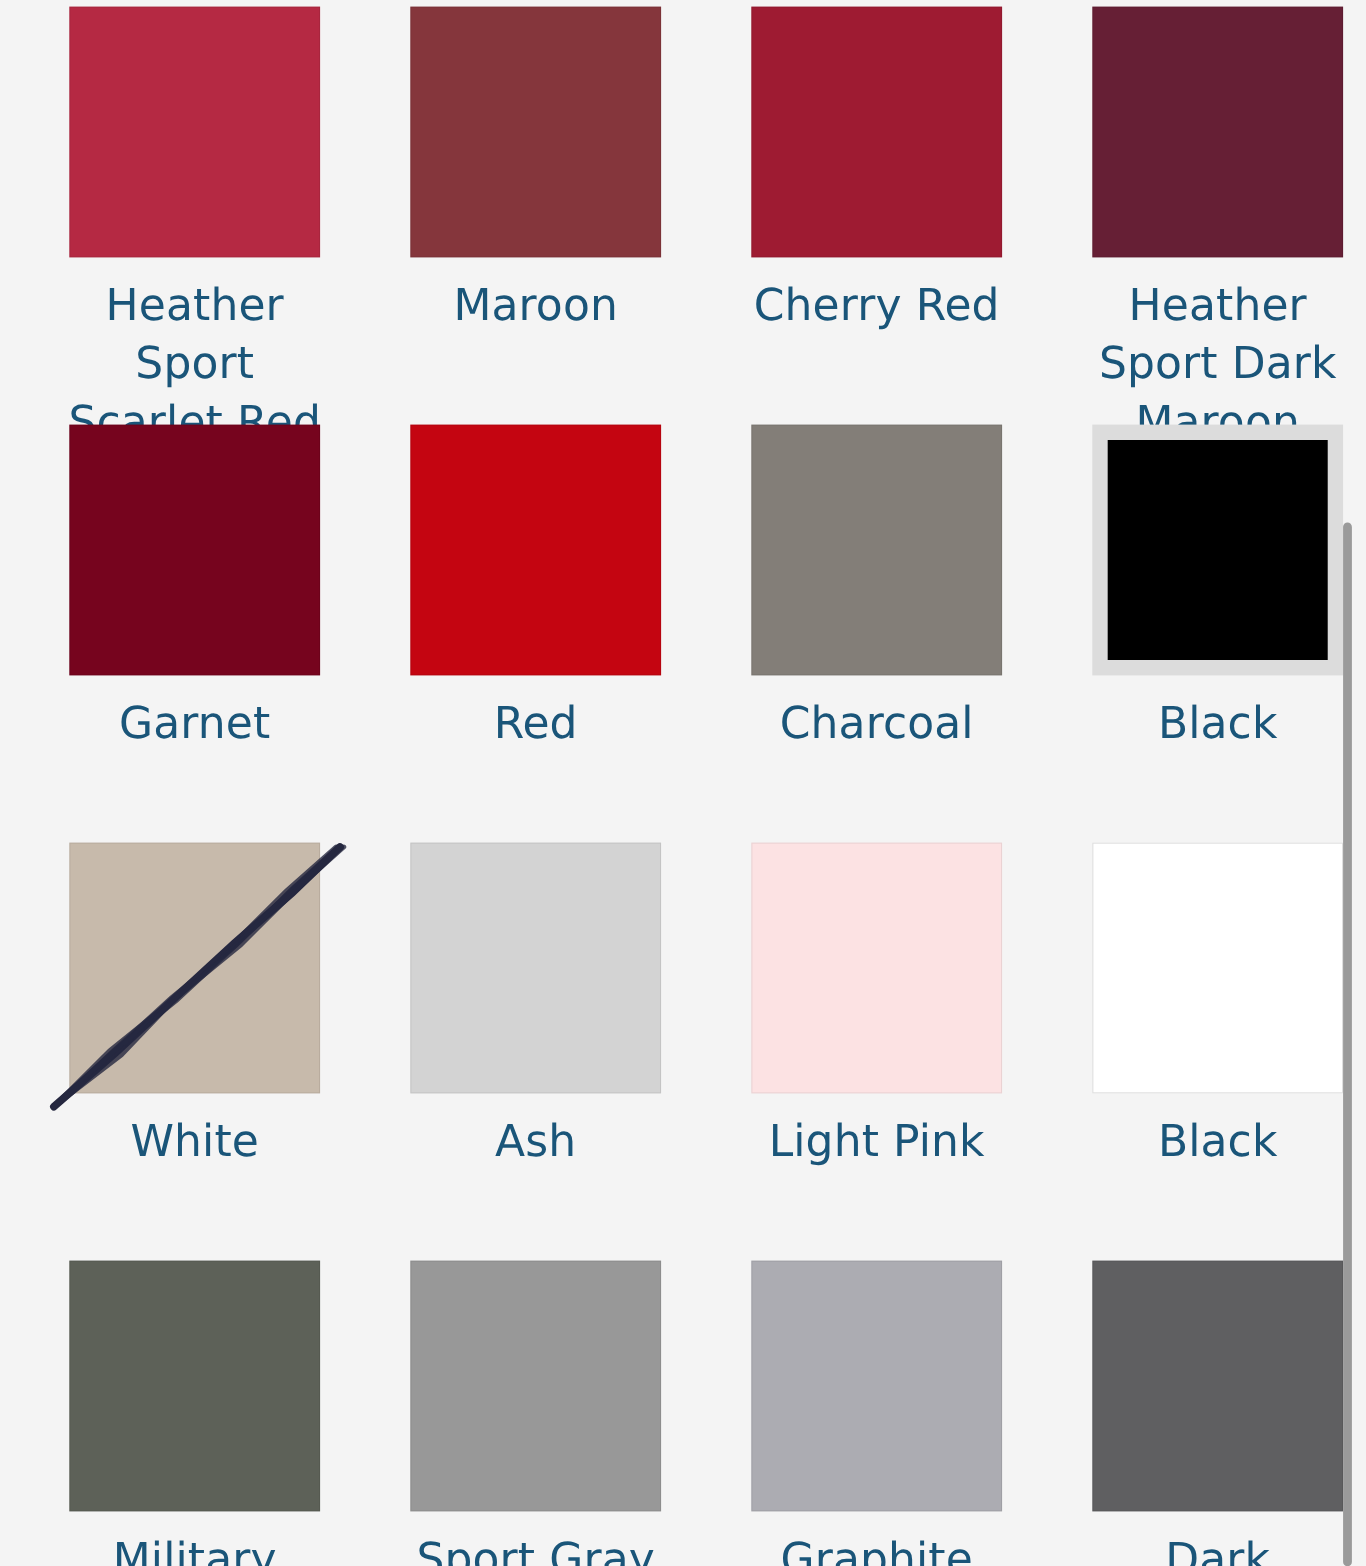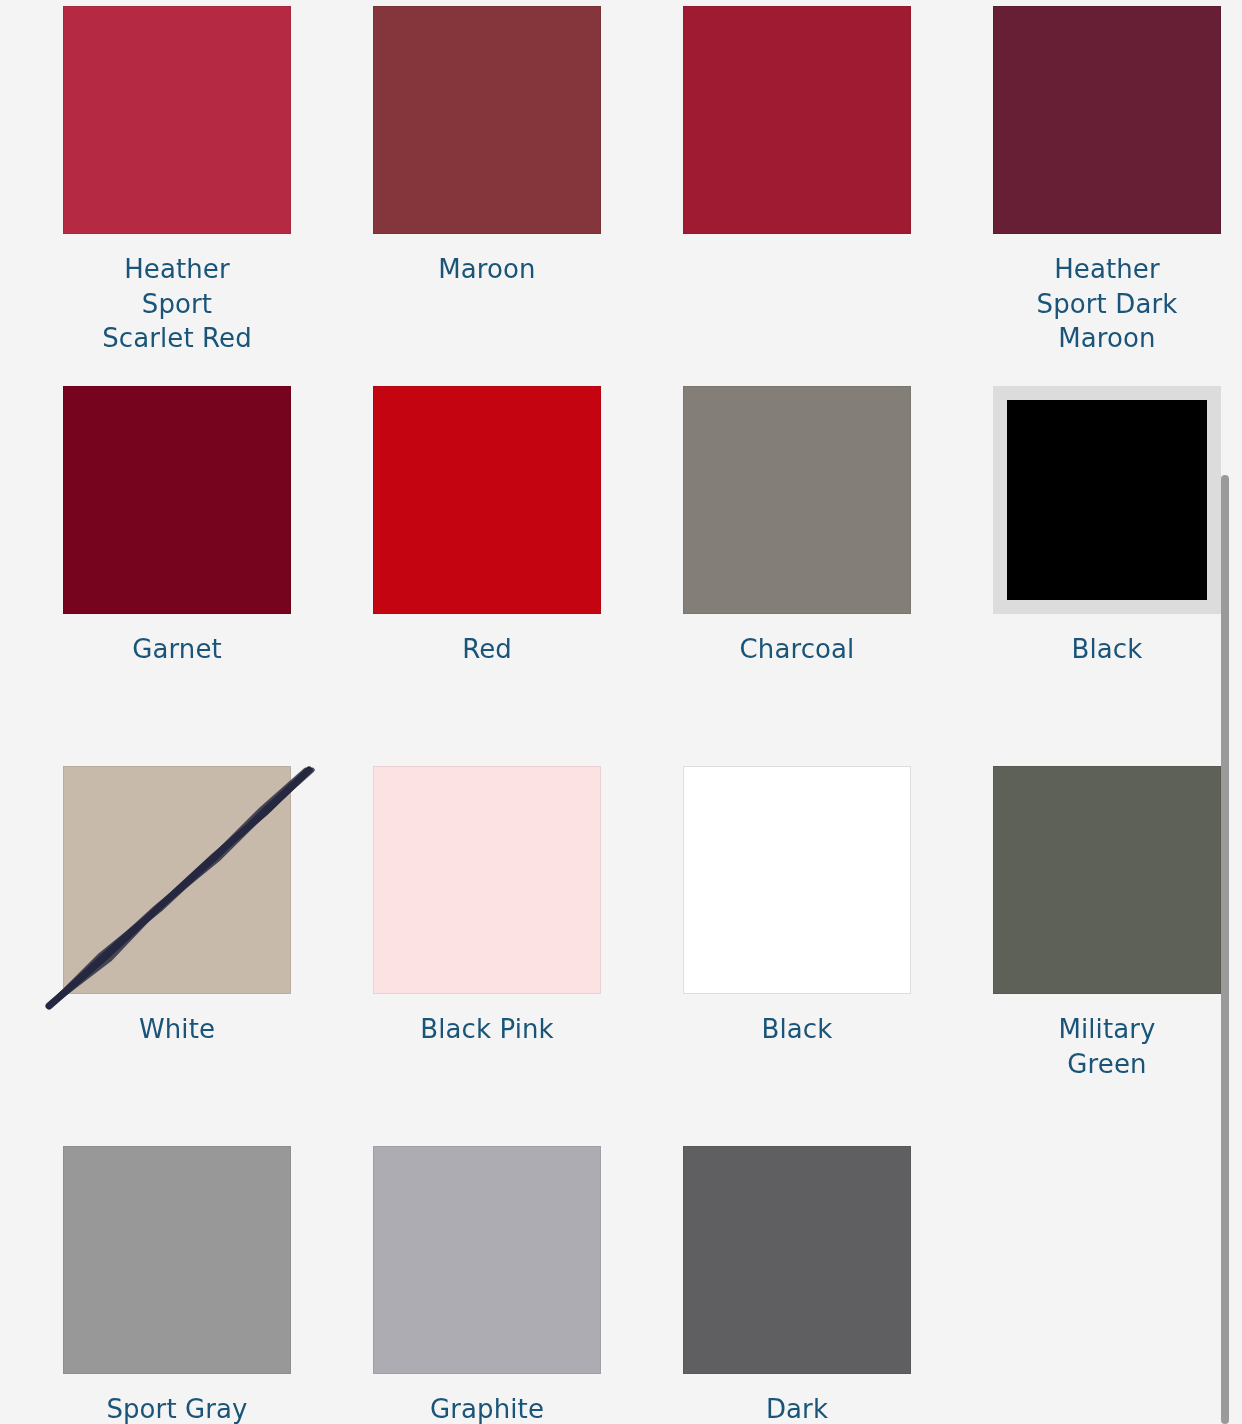--- a/index.html
+++ b/index.html
@@ -57,21 +57,21 @@
     height: 100%;
     border: 1px solid rgba(0, 0, 0, 0.07);
   }
 
   .swatch-chip.needs-outline {
     border: 1px solid #dedede;
   }
 
   .swatch-label {
     margin-top: 18px;
-    font-size: 26px;
+    font-size: 40px;
     line-height: 1.33;
     color: #1a5579;
     text-align: center;
     letter-spacing: 0.1px;
     white-space: pre-line;
     max-width: 250px;
   }
 
   
   .strike-overlay {
@@ -120,20 +120,21 @@
       <div class="swatch-cell">
         <div class="swatch-frame">
           <div class="swatch-chip" style="background: rgb(133, 54, 60);"></div>
         </div>
         <div class="swatch-label">Maroon</div>
       </div>
       <div class="swatch-cell">
         <div class="swatch-frame">
           <div class="swatch-chip" style="background: rgb(158, 27, 50);"></div>
         </div>
+        <div class="swatch-label">Cherry Red</div>
       </div>
       <div class="swatch-cell">
         <div class="swatch-frame">
           <div class="swatch-chip" style="background: rgb(102, 31, 53);"></div>
         </div>
         <div class="swatch-label">Heather
 Sport Dark
 Maroon</div>
       </div>
       <div class="swatch-cell">
@@ -168,23 +169,29 @@
             <path d="M 22,254 L 78.80000000000001,201 L 128.6,155.4 L 187,107.8 L 239.4,55.6 L 280.4,18" stroke="#262840" stroke-width="4.5" stroke-linecap="round" fill="none" opacity="0.8"></path>
             <path d="M 22,254 L 78,205.2 L 134.4,153 L 186.2,105.4 L 238.6,59.8 L 282,18" stroke="#262840" stroke-width="7" stroke-linecap="round" fill="none" opacity="1"></path>
             <path d="M 22,254 L 77.19999999999999,202.8 L 133.6,157.2 L 192,103 L 237.79999999999998,57.4 L 283.6,18" stroke="#262840" stroke-width="4.5" stroke-linecap="round" fill="none" opacity="0.8"></path>
             <path d="M 22,254 L 83.3,207 L 133.1,154.8 L 191.5,107.2 L 243.9,55 L 285.5,18" stroke="#262840" stroke-width="4.5" stroke-linecap="round" fill="none" opacity="0.8"></path>
           </svg>
         </div>
         <div class="swatch-label">White</div>
       </div>
       <div class="swatch-cell">
         <div class="swatch-frame">
+          <div class="swatch-chip" style="background: rgb(211, 211, 211);"></div>
+        </div>
+        <div class="swatch-label">Ash</div>
+      </div>
+      <div class="swatch-cell">
+        <div class="swatch-frame">
           <div class="swatch-chip" style="background: rgb(252, 226, 227);"></div>
         </div>
-        <div class="swatch-label">Black Pink</div>
+        <div class="swatch-label">Light Pink</div>
       </div>
       <div class="swatch-cell">
         <div class="swatch-frame">
           <div class="swatch-chip needs-outline" style="background: rgb(255, 255, 255);"></div>
         </div>
         <div class="swatch-label">Black</div>
       </div>
       <div class="swatch-cell">
         <div class="swatch-frame">
           <div class="swatch-chip" style="background: rgb(93, 97, 88);"></div>

